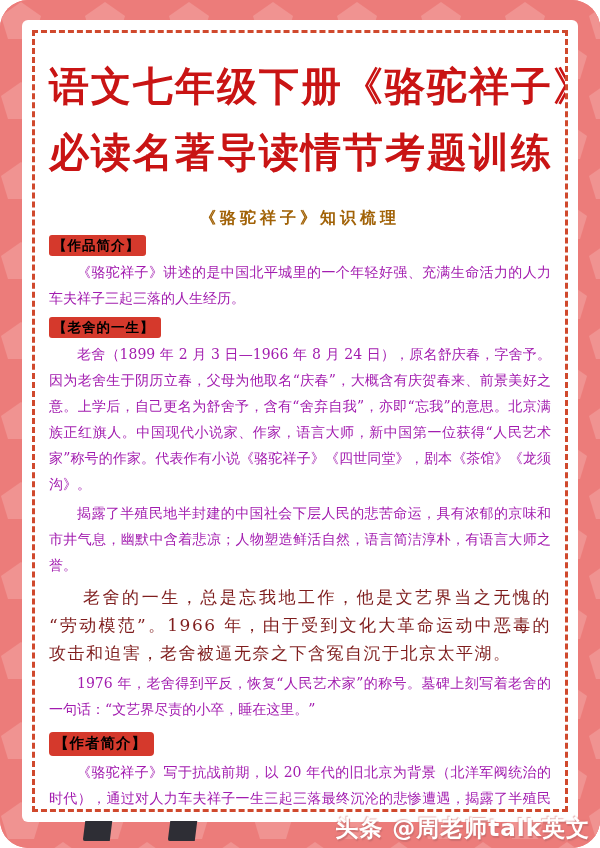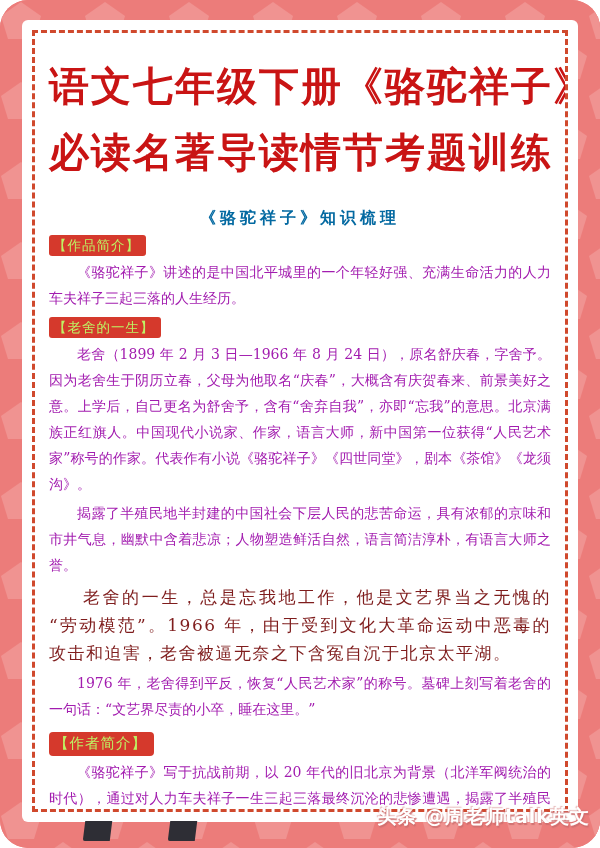--- a/index.html
+++ b/index.html
@@ -44,31 +44,31 @@
     white-space: nowrap;
   }
   .title-line + .title-line { margin-top: 20px; }
 
   .subtitle {
     margin-top: 32px;
     text-align: center;
     font-weight: bold;
     font-size: 16px;
     line-height: 22px;
-    color: #0369a1;
+    color: #a16207;
     letter-spacing: 4px;
   }
 
   .section { margin-top: 2px; }
   .badge-row { margin-top: 6px; }
   .badge {
     display: inline-block;
     background: #d5392c;
-    color: #bef264;
-    font-weight: normal;
+    color: #000000;
+    font-weight: bold;
     font-size: 13.5px;
     line-height: 16px;
     padding: 2px 6px 3px 4px;
     border-radius: 3px;
     letter-spacing: 1px;
   }
   .badge.badge-bold {
     font-family: "DejaVu Sans", "Liberation Sans", sans-serif;
     font-size: 14.5px;
     line-height: 17px;
@@ -101,24 +101,24 @@
     background: #2e2e35;
     transform: skewX(-7deg);
     border-bottom-left-radius: 2px;
   }
   .foot-left  { left: 84px; }
   .foot-right { left: 169px; }
 
   
   .watermark {
     position: absolute;
-    right: 10px; bottom: 18px;
+    right: 10px; bottom: 4px;
     font-family: "DejaVu Sans", "Liberation Sans", sans-serif;
     font-weight: bold;
-    font-size: 19px;
+    font-size: 23px;
     color: #ffffff;
     letter-spacing: 1px;
     text-shadow: 1px 2px 1px rgba(205, 110, 110, 0.9), -1px -1px 1px rgba(205, 110, 110, 0.5);
     white-space: nowrap;
     margin-top: 16px;
   }
 </style>
 </head>
 <body>
 

